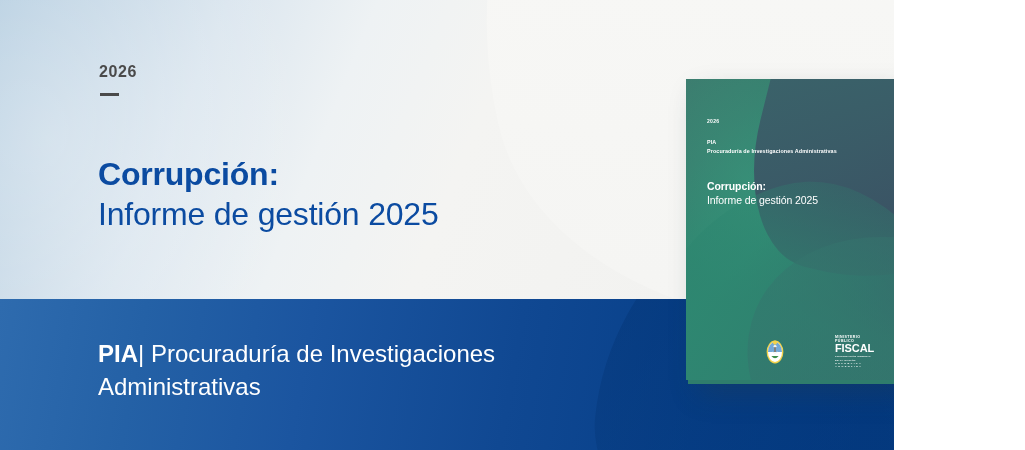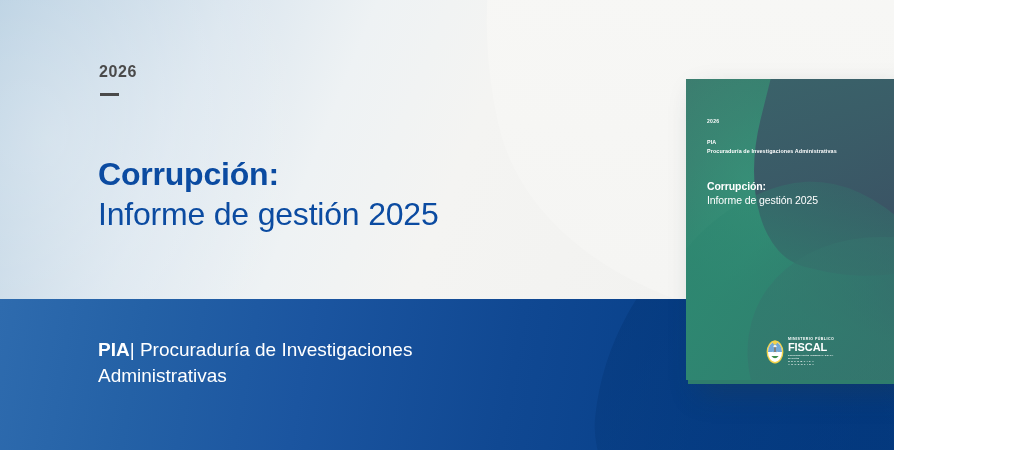--- a/index.html
+++ b/index.html
@@ -103,21 +103,21 @@
     color:#0b4ba1;
   }
   .headline .l2{
     display:block;font-size:32px;font-weight:400;letter-spacing:-.2px;
     color:#0b4ba1;margin-top:4px;
   }
 
   
   .footer-text{
     position:absolute;left:98px;top:337px;
-    color:#ffffff;font-size:19px;line-height:1.38;max-width:430px;
+    color:#ffffff;font-size:24px;line-height:1.38;max-width:430px;
   }
   .footer-text b{font-weight:bold;}
 
   
   .book-wrap{
     position:absolute;left:686px;top:79px;width:213px;height:301px;
   }
   .book-shadow{
     position:absolute;left:2px;top:4px;width:213px;height:301px;
     box-shadow:10px 10px 26px rgba(40,60,70,.28);
@@ -181,21 +181,21 @@
   .bk-title .t2{display:block;font-size:10.5px;font-weight:400;letter-spacing:-.1px;}
 
   
   .logo{
     position:absolute;left:80px;top:258px;
     width:70px;height:30px;
     display:flex;align-items:center;gap:4px;
   }
   .logo svg{display:block;}
   .logo-text{
-    display:flex;flex-direction:column;justify-content:center;color:#fff;
+    display:flex;flex-direction:column;justify-content:center;color:#fff;margin-left:47px;
   }
   .logo-top{font-size:3.6px;font-weight:bold;letter-spacing:.45px;line-height:1;}
   .logo-main{font-size:11px;font-weight:bold;letter-spacing:-.1px;line-height:1.05;}
   .logo-sub{font-size:2.5px;font-weight:bold;letter-spacing:.22px;line-height:1.25;margin-top:.5px;}
   .logo-sub2{font-size:2.5px;font-weight:bold;letter-spacing:1.4px;line-height:1.25;}
 </style>
 </head>
 <body>
 
 <div class="banner">

